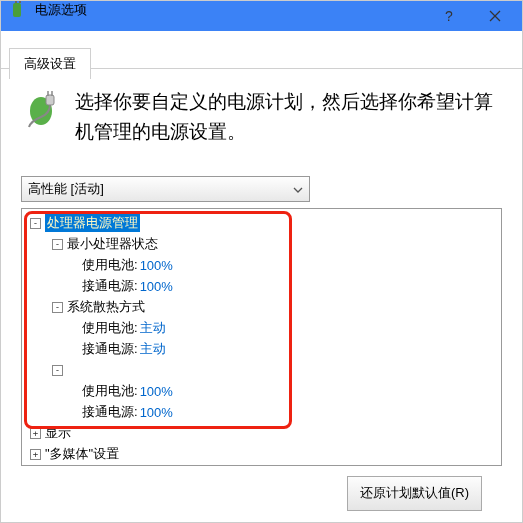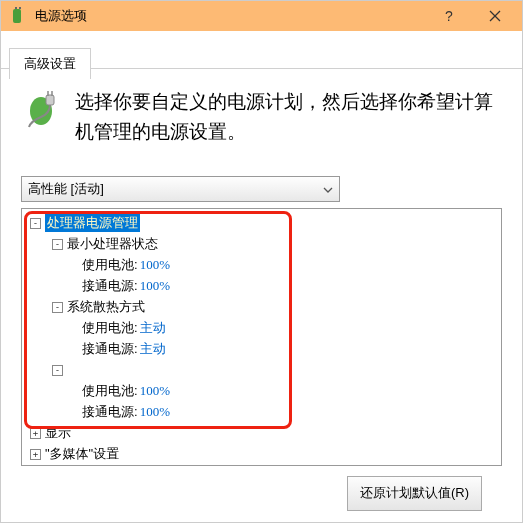--- a/index.html
+++ b/index.html
@@ -1,40 +1,40 @@
 <!DOCTYPE html>
 <html><head>
 <meta charset="utf-8">
 <style>
 * { box-sizing: border-box; margin: 0; padding: 0; }
 body { font-family: "Microsoft YaHei", "Segoe UI", sans-serif; font-size: 13px; background: #fff; color: #000; }
 .window { width: 523px; height: 523px; border: 1px solid #ccc; display: flex; flex-direction: column; position: relative; }
-.titlebar { height: 36px; display: flex; align-items: center; padding: 0 4px 0 8px; background: #fdba74; }
+.titlebar { height: 36px; display: flex; padding: 0 4px 0 8px; background: #3b82f6; }
 .title-icon { width: 18px; height: 18px; margin-right: 8px; display: flex; align-items: center; justify-content: center; }
 .title-text { flex: 1; font-size: 13px; }
 .titlebar-btn { width: 46px; height: 30px; display: flex; align-items: center; justify-content: center; font-size: 14px; color: #333; }
 .titlebar-btn svg { stroke: #333; }
 .separator { height: 1px; background: #ddd; }
 .tab-strip { padding: 4px 8px 0 8px; display: flex; border-bottom: 1px solid #d0d0d0; margin-top: 2px; }
 .tab { padding: 6px 14px; border: 1px solid #d0d0d0; border-bottom: none; background: #fff; font-size: 13px; position: relative; top: 11px; }
 .tab.active { background: #fff; }
 .content { padding: 18px 20px; flex: 1; display: flex; flex-direction: column; }
 .desc-row { display: flex; align-items: flex-start; margin-bottom: 28px; }
 .desc-icon { width: 42px; height: 42px; margin-right: 12px; flex-shrink: 0; }
 .desc-text { font-size: 19px; line-height: 1.6; }
-.combo { width: 319px; height: 26px; border: 1px solid #999; background: linear-gradient(#fefefe, #e8e8e8); display: flex; align-items: center; padding: 0 6px; font-size: 13px; margin-bottom: 6px; }
+.combo { width: 289px; height: 26px; border: 1px solid #999; background: linear-gradient(#fefefe, #e8e8e8); display: flex; align-items: center; padding: 0 6px; font-size: 13px; margin-bottom: 6px; }
 .combo-arrow { margin-left: auto; }
 .tree-box { border: 1px solid #999; background: #fff; height: 258px; overflow: hidden; position: relative; padding: 4px 2px; }
 .tree-line { display: flex; align-items: center; height: 21px; font-size: 13px; white-space: nowrap; }
 .expander { width: 11px; height: 11px; border: 1px solid #888; display: inline-flex; align-items: center; justify-content: center; font-size: 9px; line-height: 1; margin-right: 4px; font-family: monospace; color: #333; }
 .tree-line.ind0 { padding-left: 6px; }
 .tree-line.ind1 { padding-left: 28px; }
 .tree-line.ind2 { padding-left: 58px; }
 .sel { background: #0078d7; color: #fef9c3; padding: 0 2px; }
-.val-link { color: #0066cc; margin-left: 2px; font-family: Liberation Serif, serif; }
+.val-link { color: #0066cc; margin-left: 2px; }
 .red-box { position: absolute; border: 3px solid #e21; border-radius: 8px; pointer-events: none; }
 .footer { padding: 10px 20px 16px 0; display: flex; justify-content: flex-end; }
 .btn { min-width: 130px; height: 35px; border: 1px solid #aaa; background: linear-gradient(#fdfdfd, #e5e5e5); font-size: 13px; padding: 0 12px; }
 </style>
 </head>
 <body>
 
 <div class="window">
 
   <div class="titlebar">

